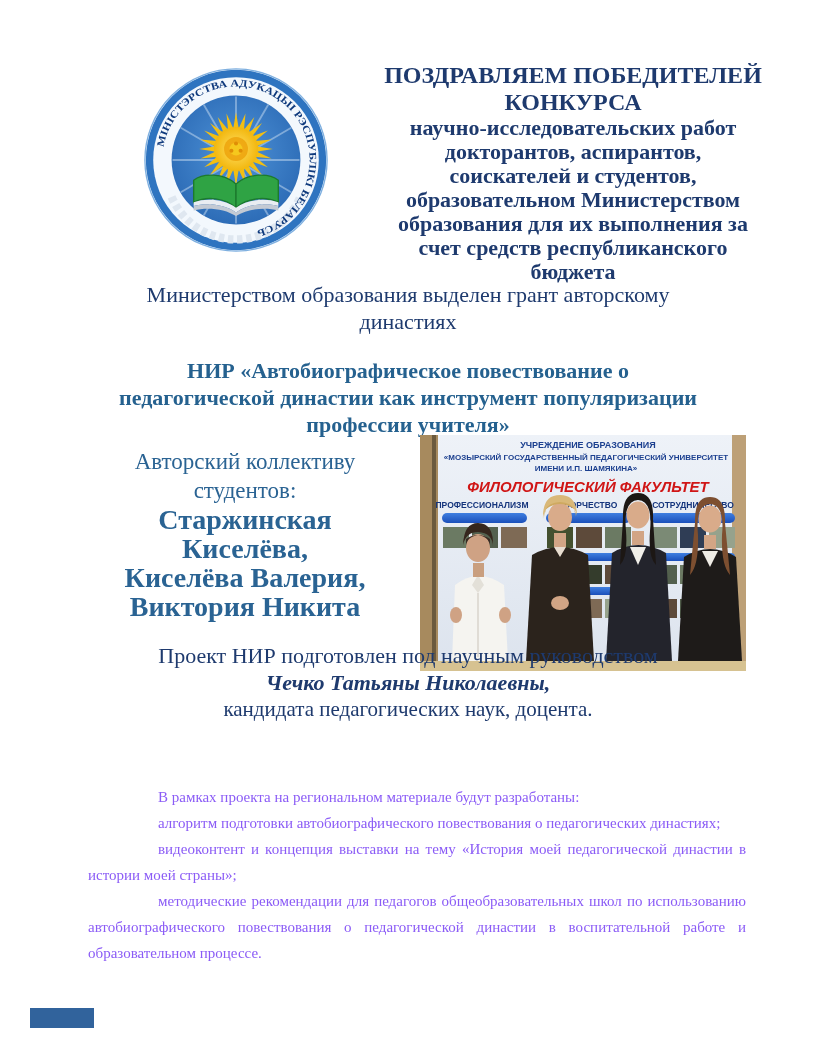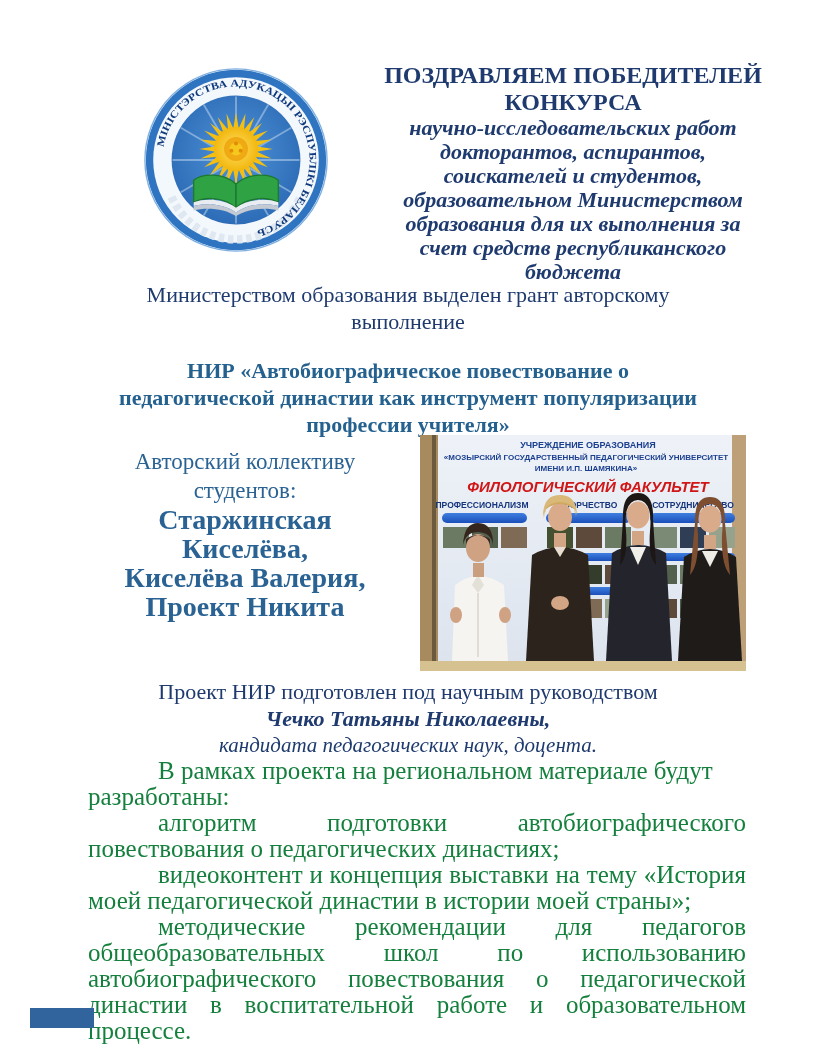--- a/index.html
+++ b/index.html
@@ -4,47 +4,47 @@
 <style>
   html,body { margin:0; padding:0; background:#ffffff; }
   .page {
     position:relative; width:816px; height:1056px; background:#ffffff;
     font-family:"Liberation Serif","DejaVu Serif",serif; overflow:hidden;
   }
   
   .heading { position:absolute; left:330px; top:62px; width:486px; text-align:center;
              color:#1e3a6e; font-weight:bold; }
   .title-lines div    { font-size:24px; line-height:27px; }
-  .subtitle-lines div { font-size:22px; line-height:24px;font-style:italic; }
+  .subtitle-lines div { font-size:22px; line-height:24px; }
   
   .logo { position:absolute; left:144px; top:68px; width:184px; height:184px; }
   
   .grant-intro { position:absolute; left:78px; top:281px; width:660px; text-align:center;
                  color:#1e3a6e; font-size:22px; }
   .grant-intro div { line-height:27px; }
   .nir-title { position:absolute; left:43px; top:357px; width:730px; text-align:center;
                color:#25618f; font-weight:bold; font-size:22px; }
   .nir-title div { line-height:27px; }
   
   .authors { position:absolute; left:80px; top:447px; width:330px; text-align:center;
              color:#2a6393; font-size:23px; }
   .authors .label-lines div { line-height:29px; }
   .authors .name-lines  div { line-height:29px; font-weight:bold; font-size:28px; }
   
   .photo { position:absolute; left:420px; top:435px; width:326px; height:308px; }
   .photo svg { display:block; }
   
-  .supervisor { position:absolute; left:58px; top:678px; width:700px; text-align:center;
+  .supervisor { position:absolute; left:58px; top:642px; width:700px; text-align:center;
                 color:#1e3a6e; font-size:22px; }
   .supervisor div { line-height:27px; }
   .sup-name { font-weight:bold; font-style:italic; }
-  .sup-degree { font-size:21px;font-style:italic; }
-  
-  .project { position:absolute; left:88px; top:758px; width:658px; color:#15803d;
-             font-size:25px; }
+  .sup-degree { font-size:21px; }
+  
+  .project { position:absolute; left:88px; top:784px; width:658px; color:#8b5cf6;
+             font-size:15px; }
   .project .intro { text-indent:70px; line-height:26px; text-align:left; }
   .project .items div { text-indent:70px; line-height:26px; text-align:justify; }
   
   .accent-bar { position:absolute; left:30px; top:1008px; width:64px; height:20px; }
 </style>
 </head>
 <body>
 
 <div class="page">
 
@@ -133,39 +133,39 @@
         <div>соискателей и студентов,</div>
         <div>образовательном Министерством</div>
         <div>образования для их выполнения за</div>
         <div>счет средств республиканского</div>
         <div>бюджета</div>
       </div>
   </div>
 
   <div class="grant-intro">
       <div>Министерством образования выделен грант авторскому</div>
-      <div>выполнение</div>
+      <div>династиях</div>
     </div>
 
   <div class="nir-title">
       <div>НИР «Автобиографическое повествование о</div>
       <div>педагогической династии как инструмент популяризации</div>
       <div>профессии учителя»</div>
     </div>
 
   <div class="authors">
     <div class="label-lines">
         <div>Авторский коллективу</div>
         <div>студентов:</div>
       </div>
     <div class="name-lines">
         <div>Старжинская</div>
         <div>Киселёва,</div>
         <div>Киселёва Валерия,</div>
-        <div>Проект Никита</div>
+        <div>Виктория Никита</div>
       </div>
   </div>
 
   <div class="photo">
     <svg width="326" height="236" viewBox="0 0 326 236">
       <defs>
         <linearGradient id="boardGrad" x1="0" y1="0" x2="0" y2="1">
           <stop offset="0%" stop-color="#eef2f8"></stop>
           <stop offset="100%" stop-color="#dde4ee"></stop>
         </linearGradient>

